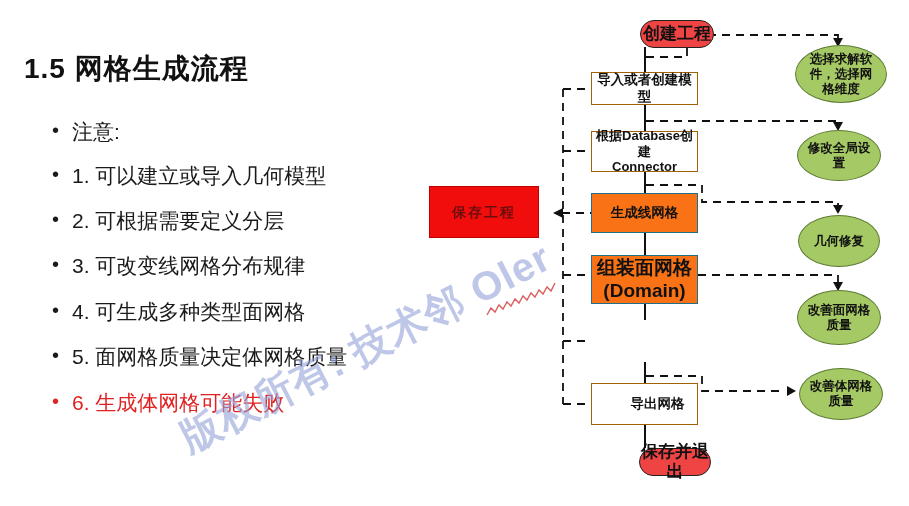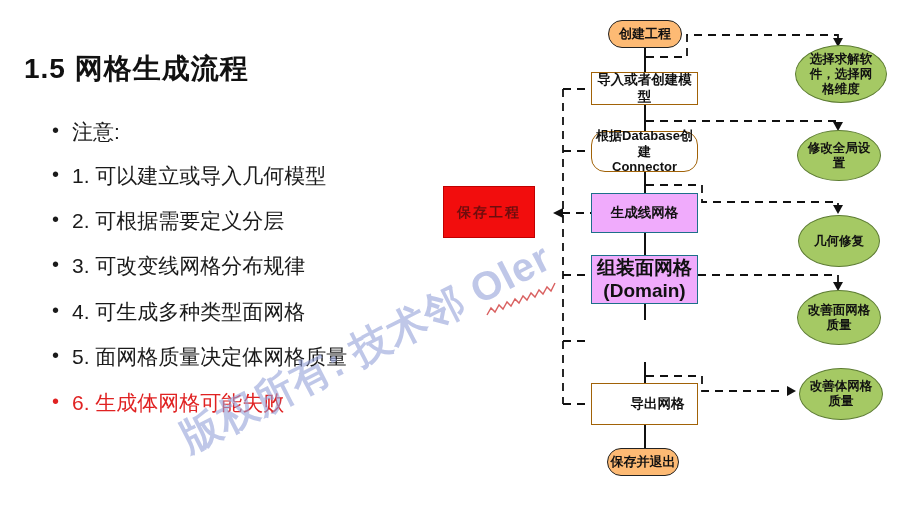--- a/index.html
+++ b/index.html
@@ -19,23 +19,23 @@
     position:absolute;left:183px;top:413px;width:520px;
     font-size:40px;font-weight:bold;color:rgba(148,162,216,0.6);
     transform:rotate(-27deg);transform-origin:left center;
     white-space:nowrap;letter-spacing:1px;pointer-events:none;
   }
   svg.wires{position:absolute;left:0;top:0;}
   .node{
     position:absolute;box-sizing:border-box;display:flex;align-items:center;justify-content:center;
     text-align:center;font-weight:bold;color:#111;white-space:pre-line;line-height:1.2;
   }
-  .pill{background:#fdba74;border:1.6px solid #222;border-radius:15px;font-size:13px;}
+  .pill{background:#ef4444;border:1.6px solid #222;border-radius:15px;font-size:17px;margin-left:32px;}
   .proc{background:#ffffff;border:1px solid #a16207;font-size:13.5px;}
-  .mesh{background:#f0abfc;border:1px solid #1d6f8a;font-size:13.5px;}
+  .mesh{background:#f97316;border:1px solid #1d6f8a;font-size:13.5px;}
   .save{background:#F20D0D;border:1px solid #c00000;color:#6e0d0d;font-size:14px;letter-spacing:2px;}
   .ellipse{
     background:#A5C964;border:1.6px solid #5d7c33;border-radius:50%;
     font-size:12.5px;line-height:1.2;
   }
 </style>
 </head>
 <body>
 
 <div class="slide">
@@ -113,34 +113,34 @@
       <polygon points="796,391 787,386 787,396"></polygon>
     </g>
 
     <path d="M487 315 L491 308 L495 312 L499 305 L503 309 L507 302 L511 306 L515 299 L519 303 L523 296 L527 300 L531 293 L535 297 L539 290 L543 294 L547 287 L551 291 L555 283" stroke="#d96060" stroke-width="1.4" fill="none"></path>
   </svg>
 
   <div class="node pill" style="left:608px;top:20px;width:74px;height:28px;">创建工程</div>
 
   <div class="node proc" style="left:591px;top:72px;width:107px;height:33px;">导入或者创建模型</div>
 
-  <div class="node proc" style="left:591px;top:131px;width:107px;height:41px;font-size:13px;border-radius:14px;">根据Database创建
+  <div class="node proc" style="left:591px;top:131px;width:107px;height:41px;font-size:13px;">根据Database创建
 Connector</div>
 
   <div class="node mesh" style="left:591px;top:193px;width:107px;height:40px;">生成线网格</div>
 
   <div class="node mesh" style="left:591px;top:255px;width:107px;height:49px;font-size:19px;">组装面网格
 (Domain)</div>
 
 
   <div class="node proc" style="left:591px;top:383px;width:107px;height:42px;padding-left:26px;">导出网格</div>
 
   <div class="node pill" style="left:607px;top:448px;width:72px;height:28px;">保存并退出</div>
 
-  <div class="node save" style="left:443px;top:186px;width:92px;height:52px;">保存工程</div>
+  <div class="node save" style="left:429px;top:186px;width:110px;height:52px;">保存工程</div>
 
   <div class="node ellipse" style="left:795px;top:45px;width:92px;height:58px;">选择求解软
 件，选择网
 格维度</div>
 
   <div class="node ellipse" style="left:797px;top:130px;width:84px;height:51px;">修改全局设
 置</div>
 
   <div class="node ellipse" style="left:798px;top:215px;width:82px;height:52px;">几何修复</div>
 

